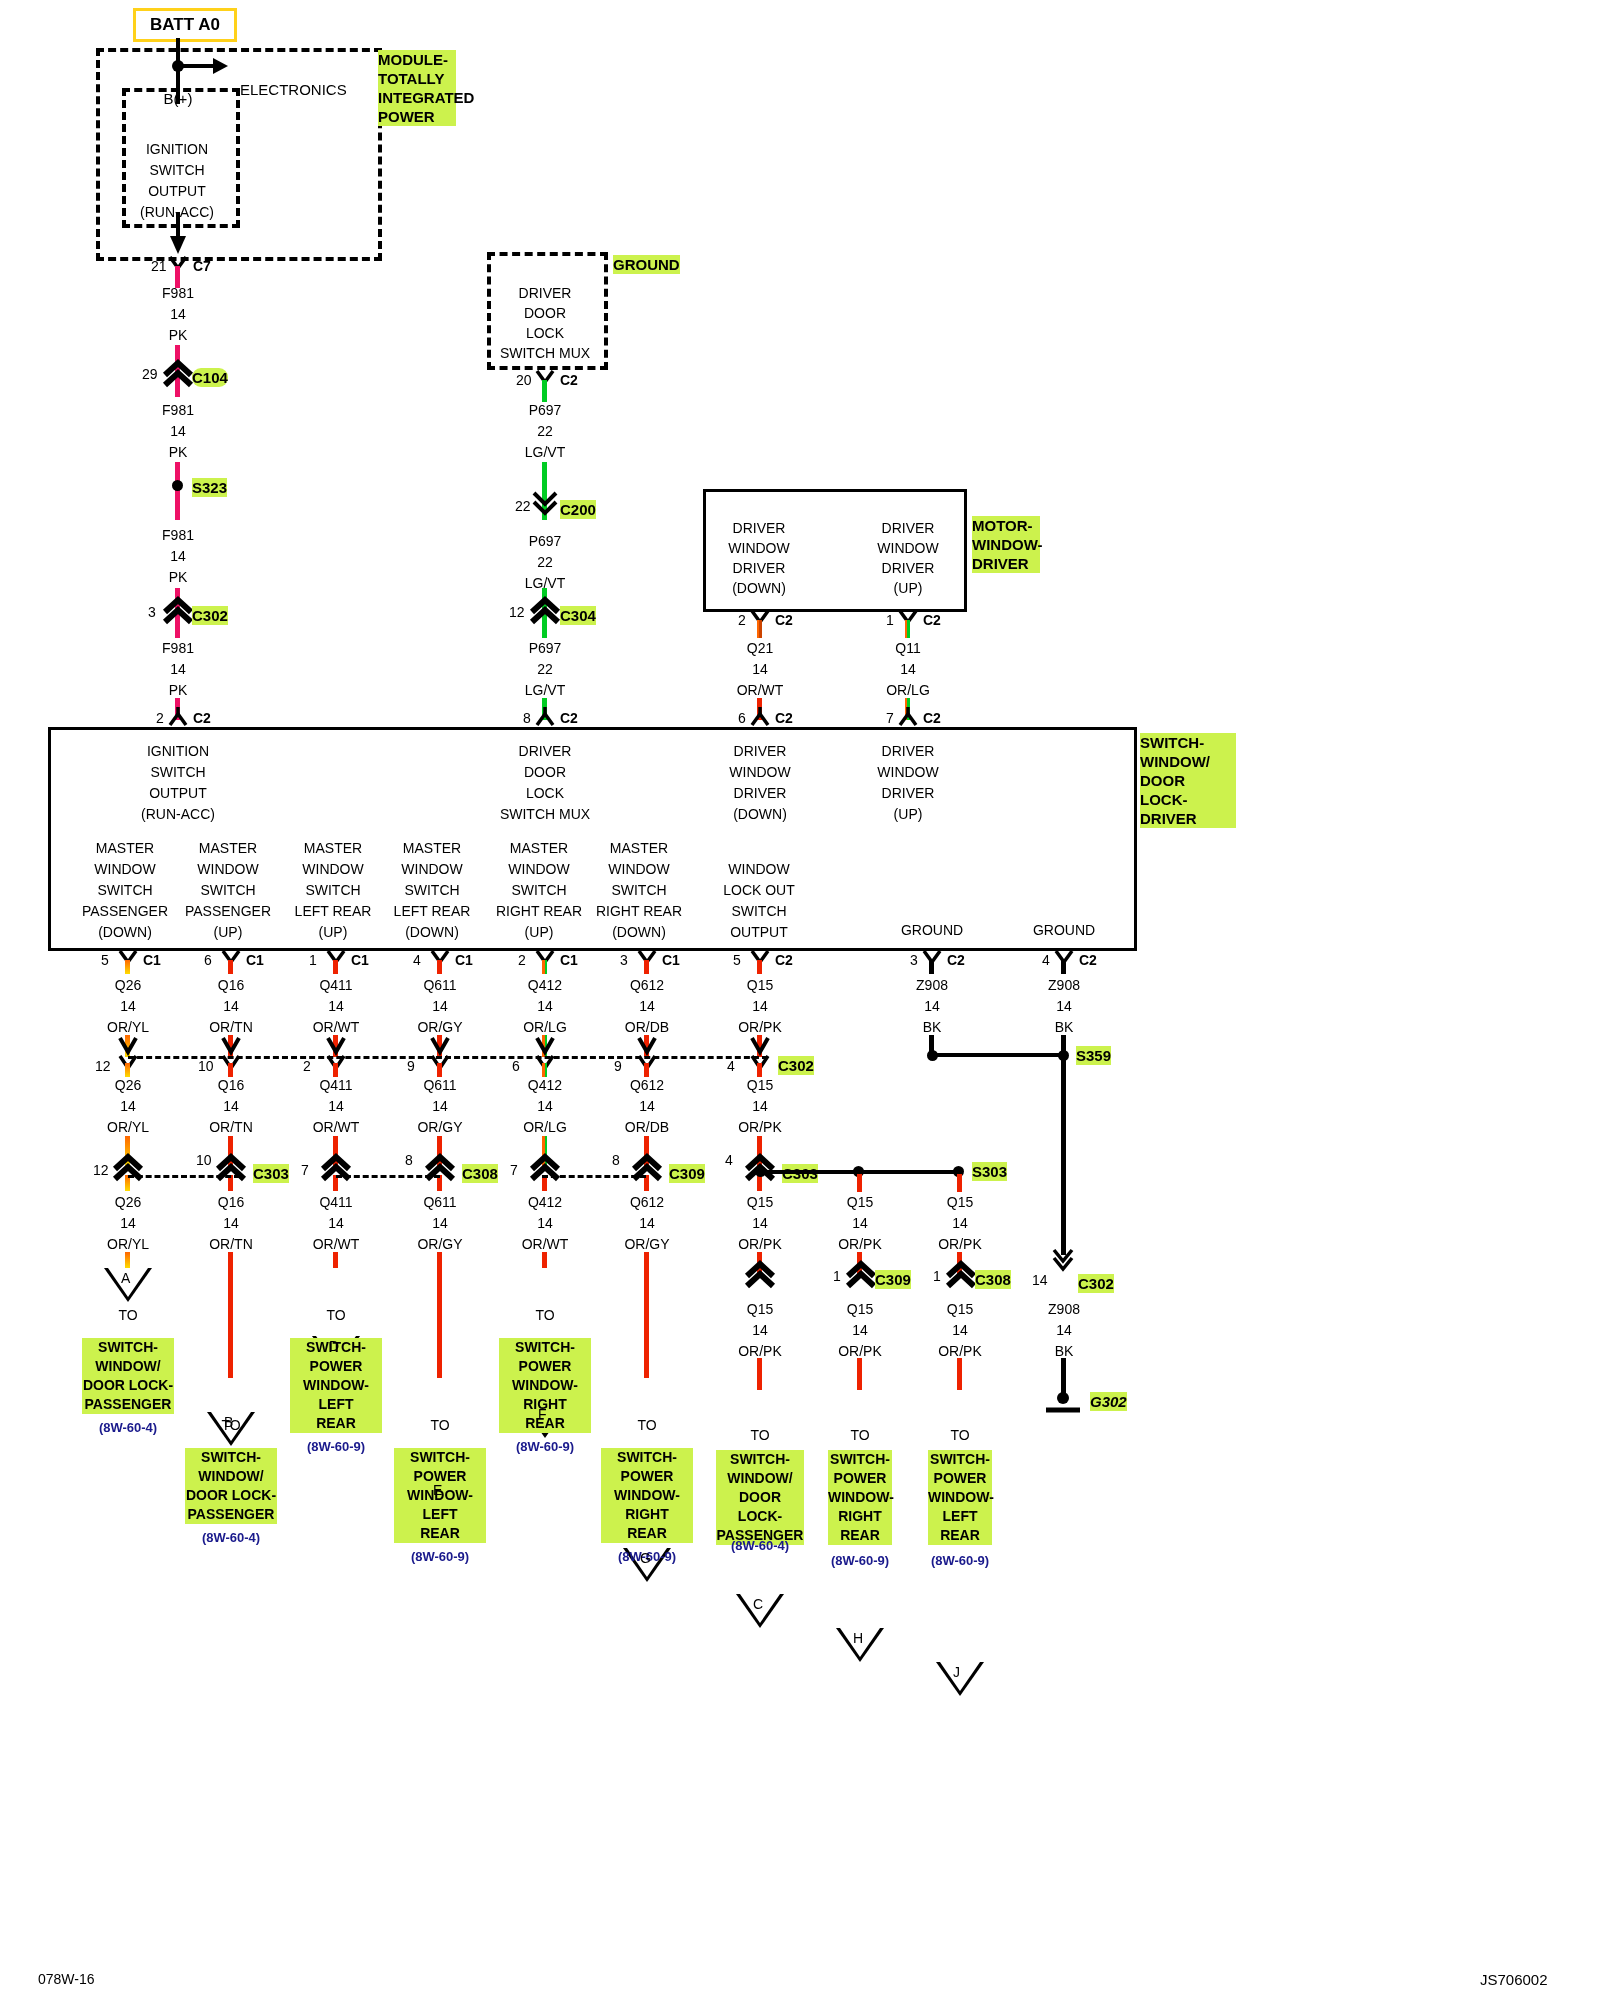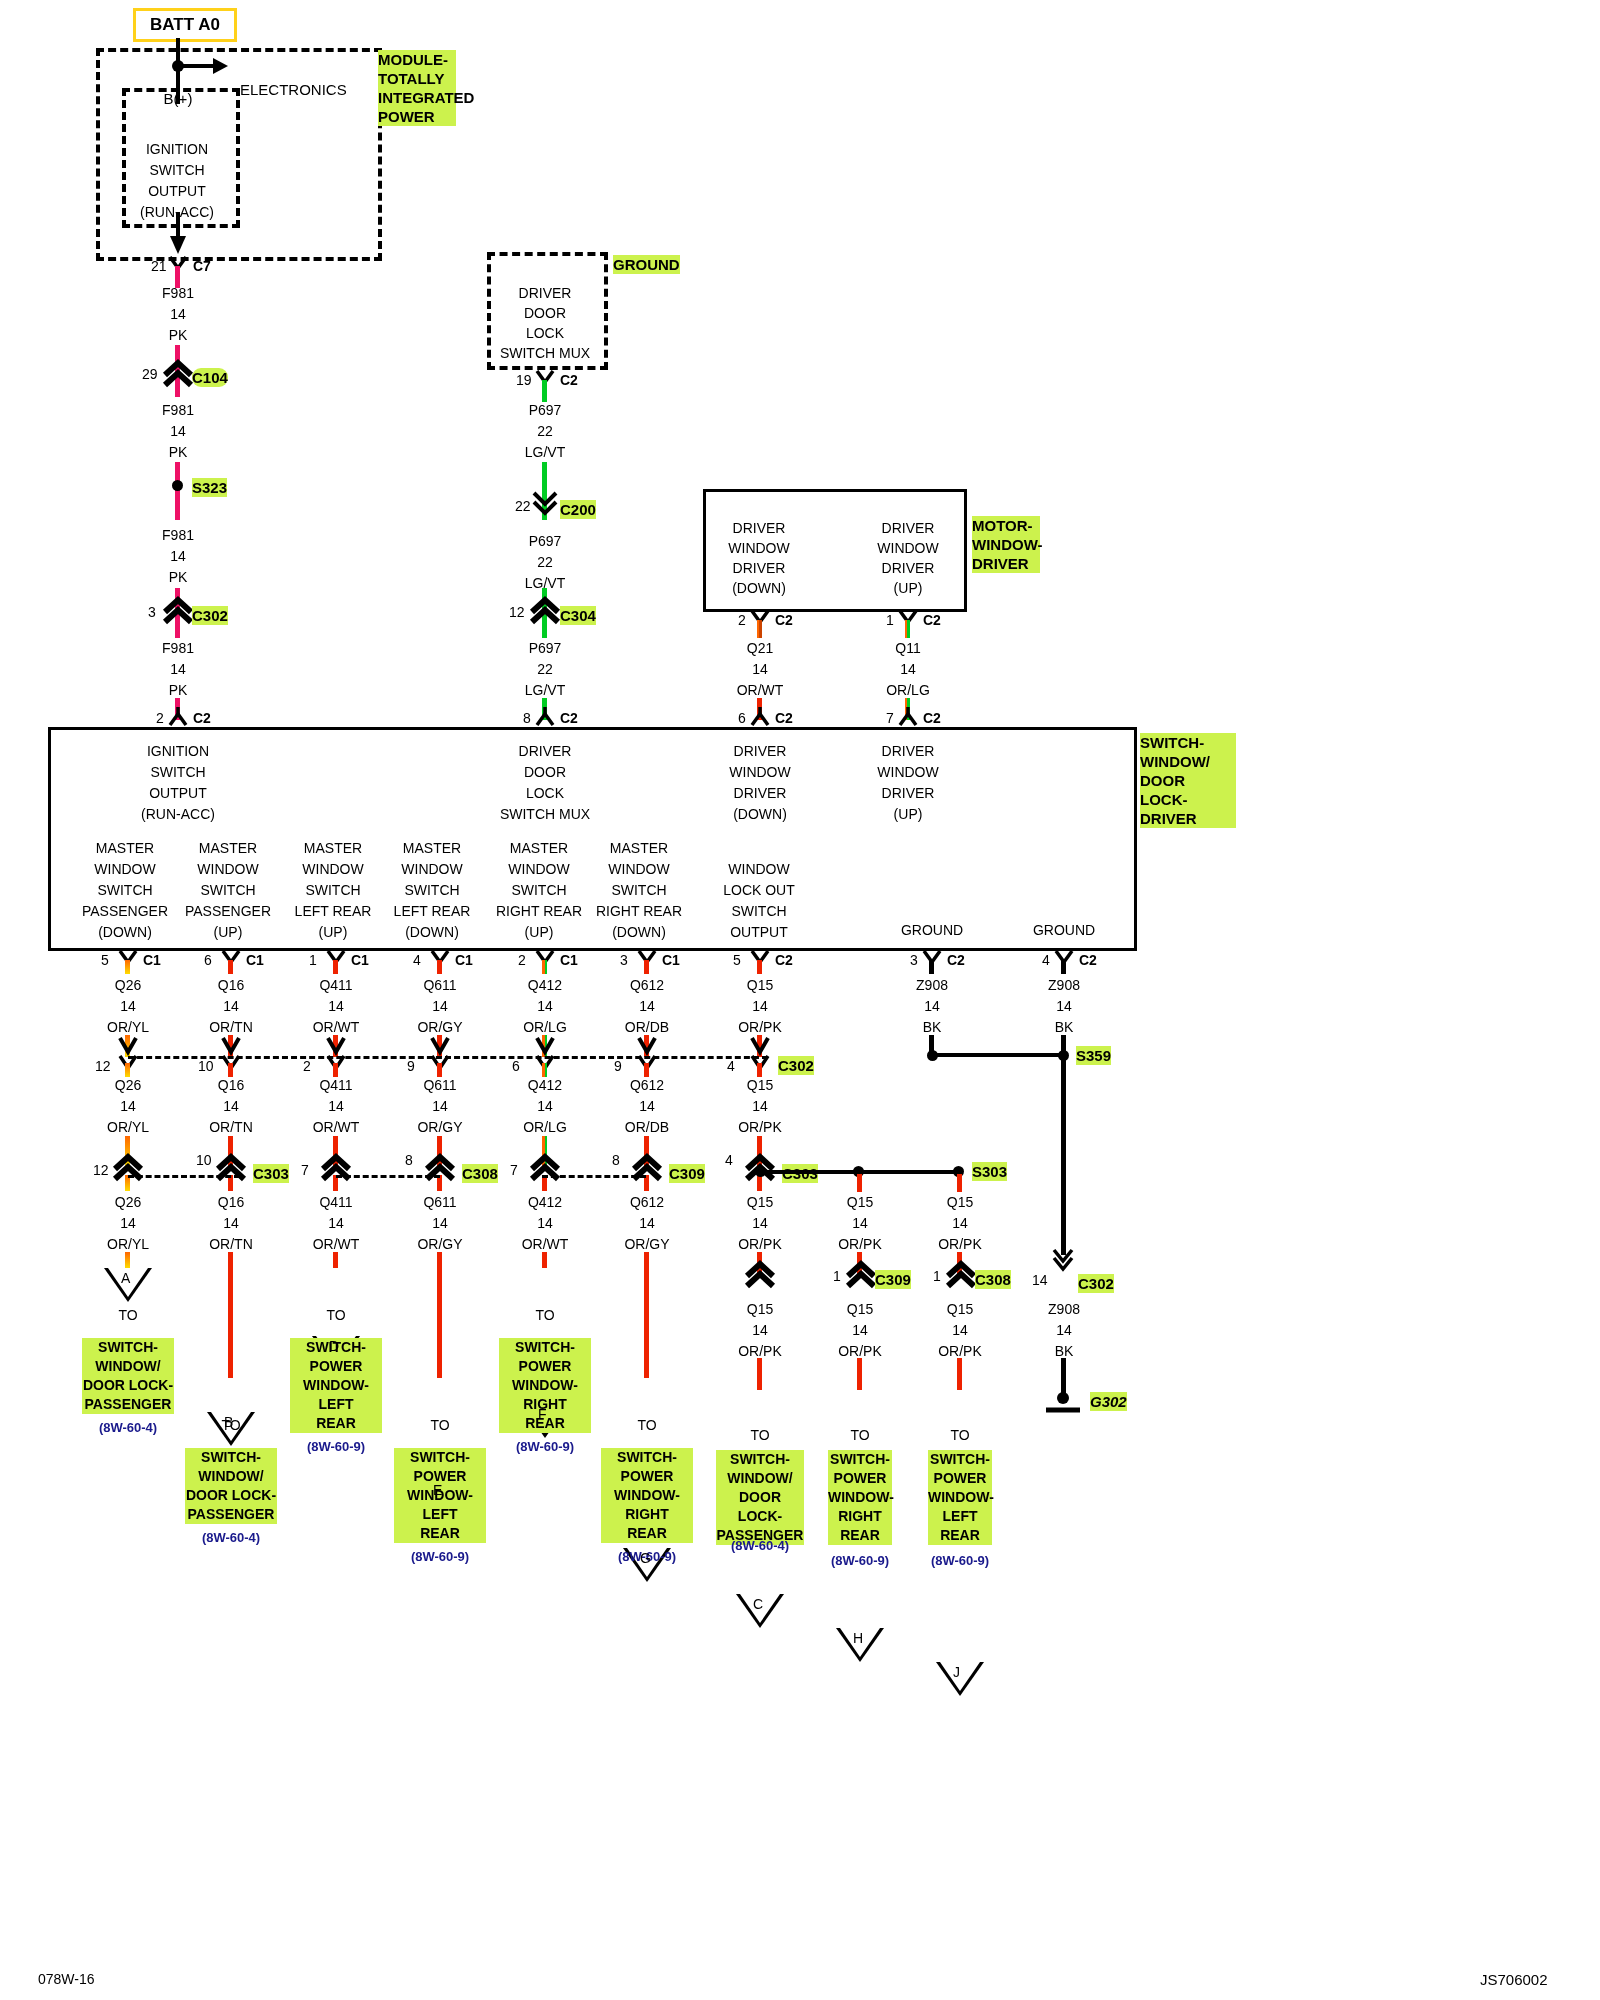--- a/index.html
+++ b/index.html
@@ -228,21 +228,21 @@
   <path d="M2,19 L10,8 L18,19" stroke="#000" stroke-width="3.5" fill="none"></path>
     <path d="M10,8 L10,1" stroke="#000" stroke-width="3.5"></path>
 </svg>
 <div class="abs pinnum" style="left:156px;top:710px;">2</div>
 <div class="abs conn" style="left:193px;top:710px;">C2</div>
 
 <svg style="left:535px;top:370px;width:24px;height:20px">
   <path d="M2,1 L10,12 L18,1" stroke="#000" stroke-width="3.5" fill="none"></path>
     <path d="M10,12 L10,19" stroke="#000" stroke-width="3.5"></path>
 </svg>
-<div class="abs pinnum" style="left:516px;top:372px;">19</div>
+<div class="abs pinnum" style="left:516px;top:372px;">20</div>
 <div class="abs conn" style="left:560px;top:372px;">C2</div>
 <div class="wire" style="left:542px;top:380px;height:22px;background:#00cc22"></div>
 <div class="abs lbl c" style="left:545px;top:400px;">
   <div style="line-height:21px">P697</div>
   <div style="line-height:21px">22</div>
   <div style="line-height:21px">LG/VT</div>
 </div>
 <div class="wire" style="left:542px;top:462px;height:58px;background:#00cc22"></div>
 <svg style="left:532px;top:491px;width:26px;height:24px">
   <path d="M2,2 L13,13 L24,2" stroke="#000" stroke-width="4" fill="none"></path>

